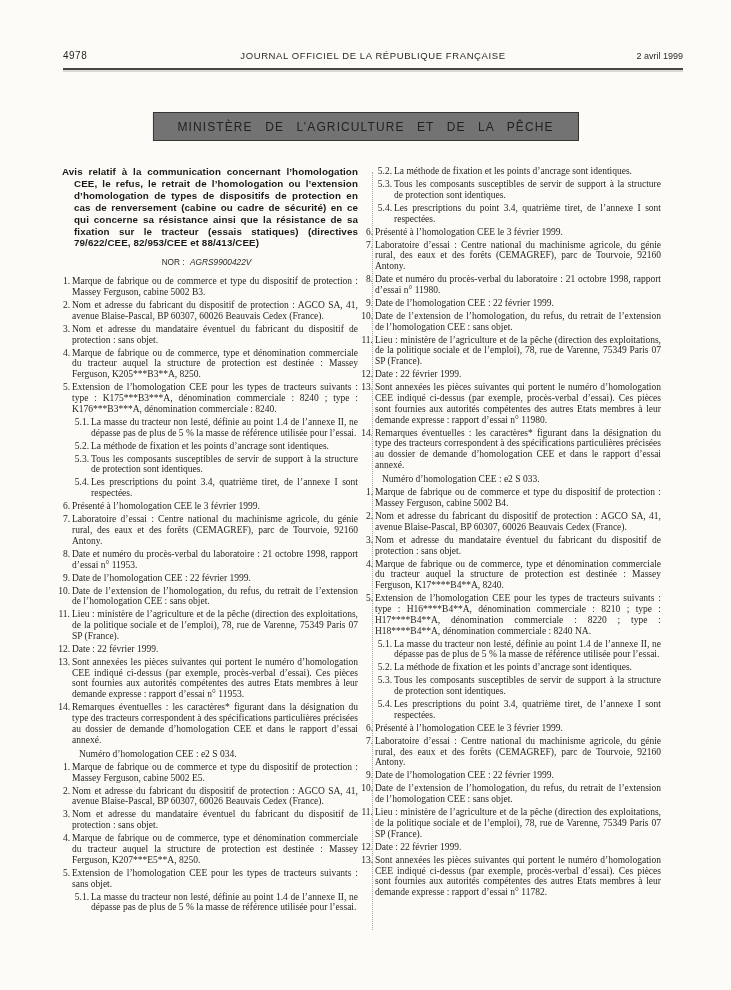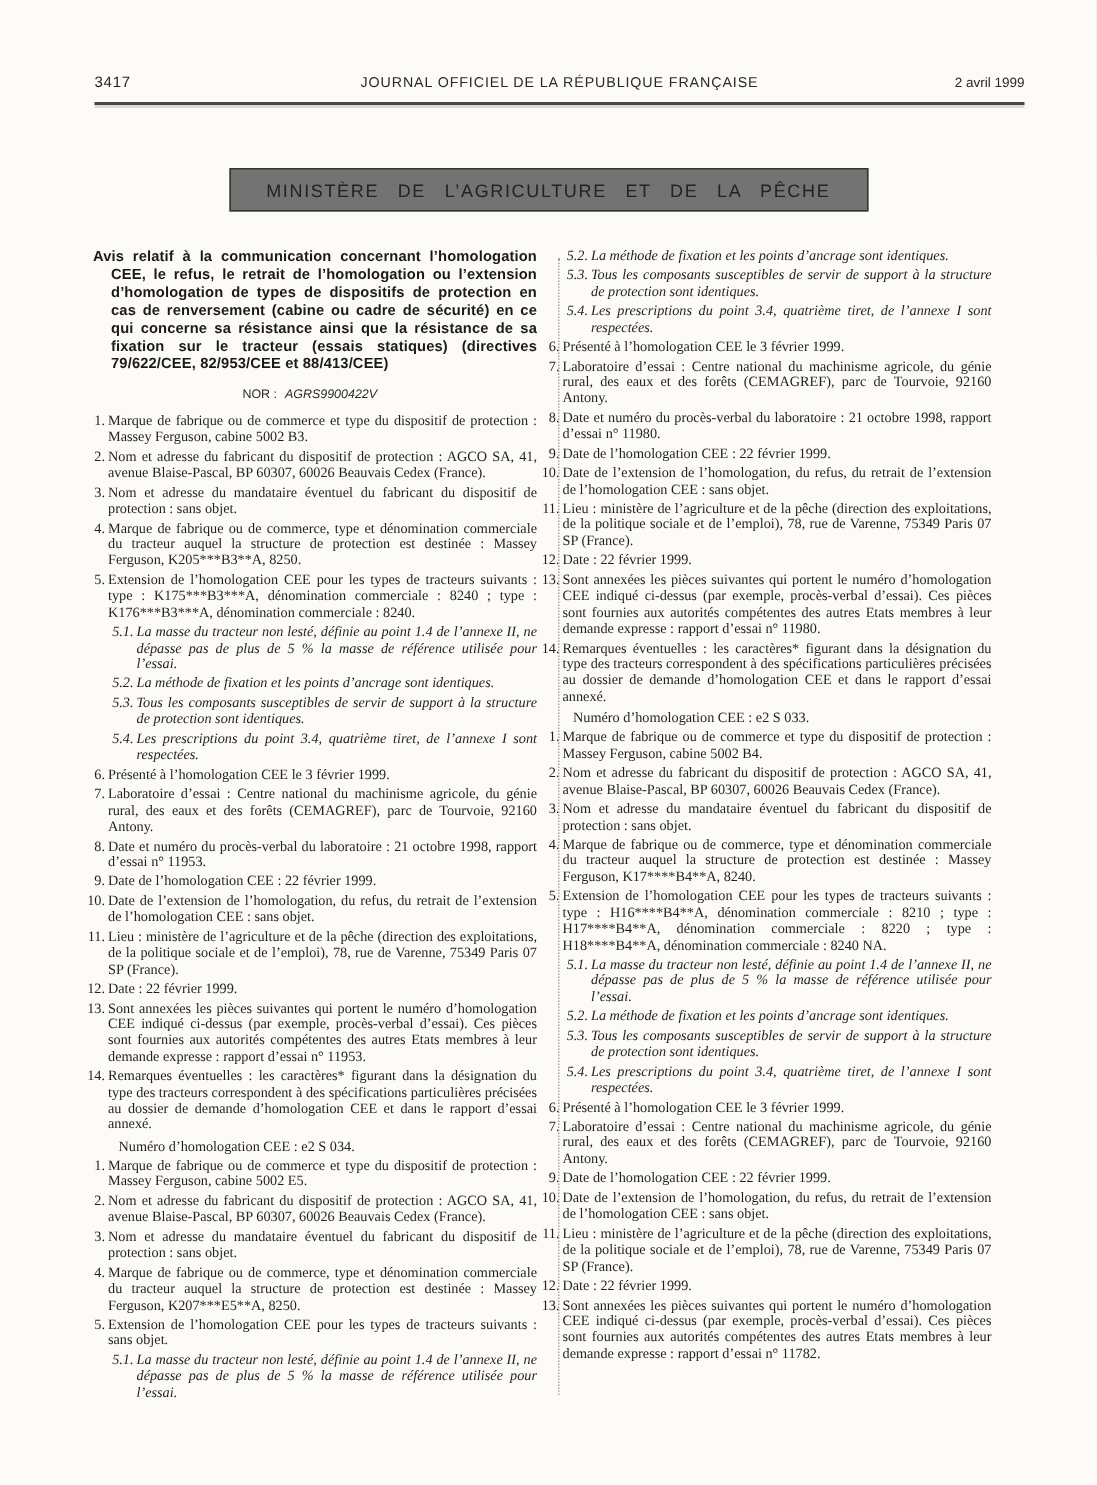--- a/index.html
+++ b/index.html
@@ -30,31 +30,31 @@
   .notice-title{font-family:"Liberation Sans",sans-serif;font-weight:bold;font-size:9.8px;
                 line-height:11.9px;text-align:justify;padding-left:19px;text-indent:-12px;
                 letter-spacing:.1px;color:#1b1a18;}
   .nor{margin:8px 0 9px;text-align:center;font-family:"Liberation Sans",sans-serif;
        font-size:8.3px;color:#2a2926;}
   .nor .nor-val{font-style:italic;margin-left:3px;}
 
   .col p{margin:0 0 2.2px;font-size:9.5px;line-height:10.8px;text-align:justify;color:#201f1c;}
   .col p.intro{text-indent:24px;margin-top:3.5px;}
   .col p.item{padding-left:17px;text-indent:-17px;}
-  .col p.sub{padding-left:36px;text-indent:-19px;font-style:italic;}
+  .col p.sub{padding-left:36px;text-indent:-19px;}
   .num{display:inline-block;text-indent:0;text-align:right;min-width:15px;margin-right:2px;}
   .sub .num{min-width:17px;}
 </style>
 </head>
 <body>
 
 <div class="page">
 
   <div class="runhead">
-    <span class="pno">3417</span>
+    <span class="pno">4978</span>
     <span class="jt">JOURNAL OFFICIEL DE LA RÉPUBLIQUE FRANÇAISE</span>
     <span class="dt">2 avril 1999</span>
   </div>
   <div class="head-rule"></div>
 
   <div class="banner">MINISTÈRE DE L’AGRICULTURE ET DE LA PÊCHE</div>
 
   <div class="columns">
     <div class="col">
       <div class="notice-title">Avis relatif à la communication concernant l’homologation CEE, le refus, le retrait de l’homologation ou l’extension d’homologation de types de dispositifs de protection en cas de renversement (cabine ou cadre de sécurité) en ce qui concerne sa résistance ainsi que la résistance de sa fixation sur le tracteur (essais statiques) (directives 79/622/CEE, 82/953/CEE et 88/413/CEE)</div>

